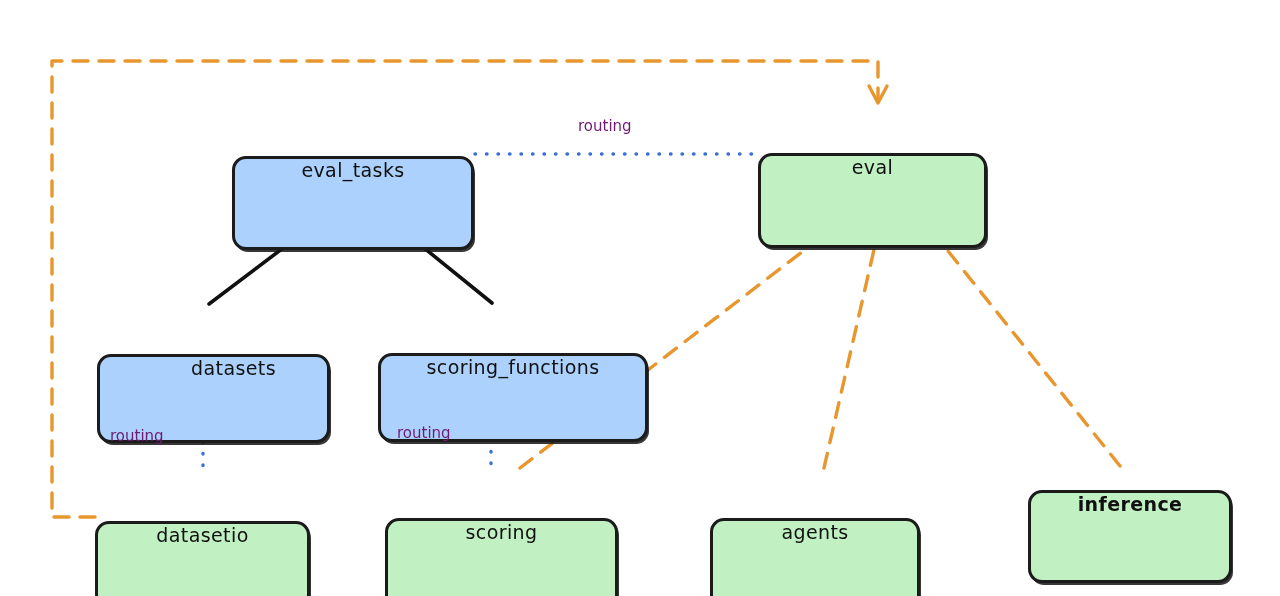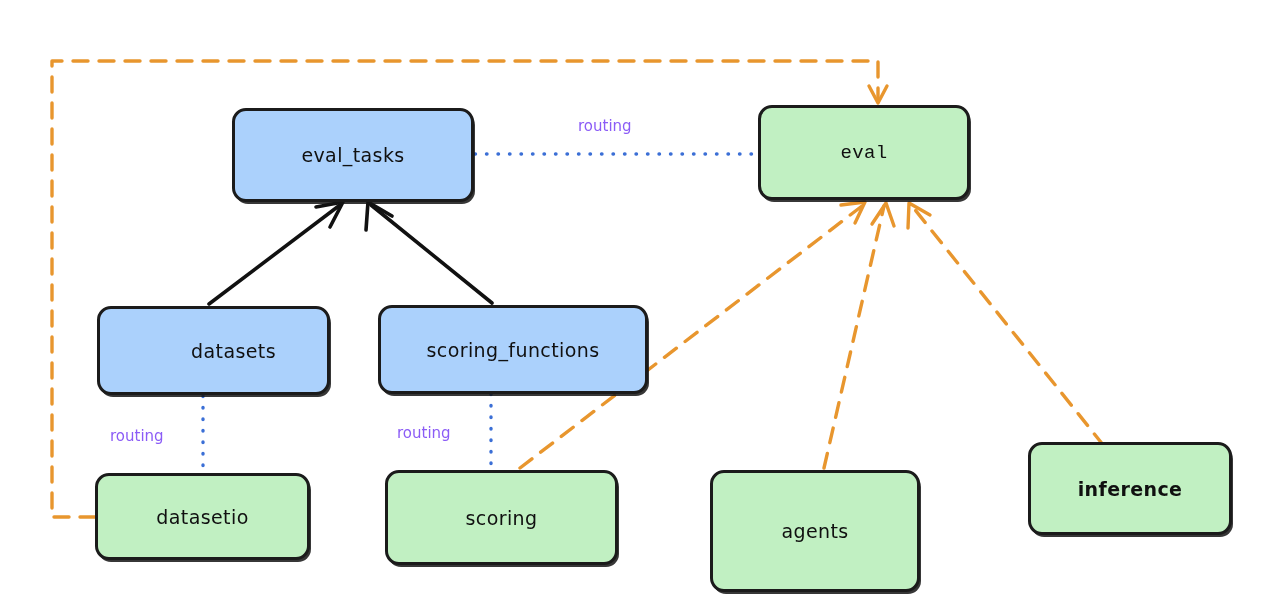--- a/index.html
+++ b/index.html
@@ -23,37 +23,38 @@
     top: 0;
     width: 1280px;
     height: 596px;
   }
   .node {
     position: absolute;
     box-sizing: border-box;
     border: 3px solid #1b1b1b;
     border-radius: 14px;
     display: flex;
-    align-items: center;
+    align-items: flex-start;
     justify-content: center;
     font-family: "DejaVu Sans", sans-serif;
     font-size: 19px;
     letter-spacing: 0.4px;
     color: #101010;
     box-shadow: 2px 3px 0 -1px rgba(20,20,20,0.85);
+    margin-top: 48px;
   }
   .node.blue  { background: #abd1fc; }
   .node.green { background: #c1f0c2; }
   .node .label { pointer-events: none; }
 
   .edge-label {
     position: absolute;
     font-family: "DejaVu Sans", sans-serif;
     font-size: 15px;
-    color: #8b5cf6;
+    color: #701a75;
     white-space: nowrap;
   }
 </style>
 </head>
 <body>
 
 <div id="canvas">
 
   <svg id="edges" viewBox="0 0 1280 596" xmlns="http://www.w3.org/2000/svg">
 
@@ -97,21 +98,21 @@
 
     <g>
       <path d="M 491 394 L 491 470" fill="none" stroke="#3b6fd6" stroke-width="3.4" stroke-linecap="round" stroke-dasharray="0.5 11"></path>
     </g>
   </svg>
 
   <div class="node blue" style="left:232px; top:108px; width:242px; height:94px;">
     <span class="label">eval_tasks</span>
   </div>
 
-  <div class="node green" style="left:758px; top:105px; width:212px; height:95px;font-family:Liberation Mono, monospace;">
+  <div class="node green" style="left:758px; top:105px; width:229px; height:95px;">
     <span class="label">eval</span>
   </div>
 
   <div class="node blue" style="left:97px; top:306px; width:233px; height:89px;padding-left:40px;">
     <span class="label">datasets</span>
   </div>
 
   <div class="node blue" style="left:378px; top:305px; width:270px; height:89px;">
     <span class="label">scoring_functions</span>
   </div>

